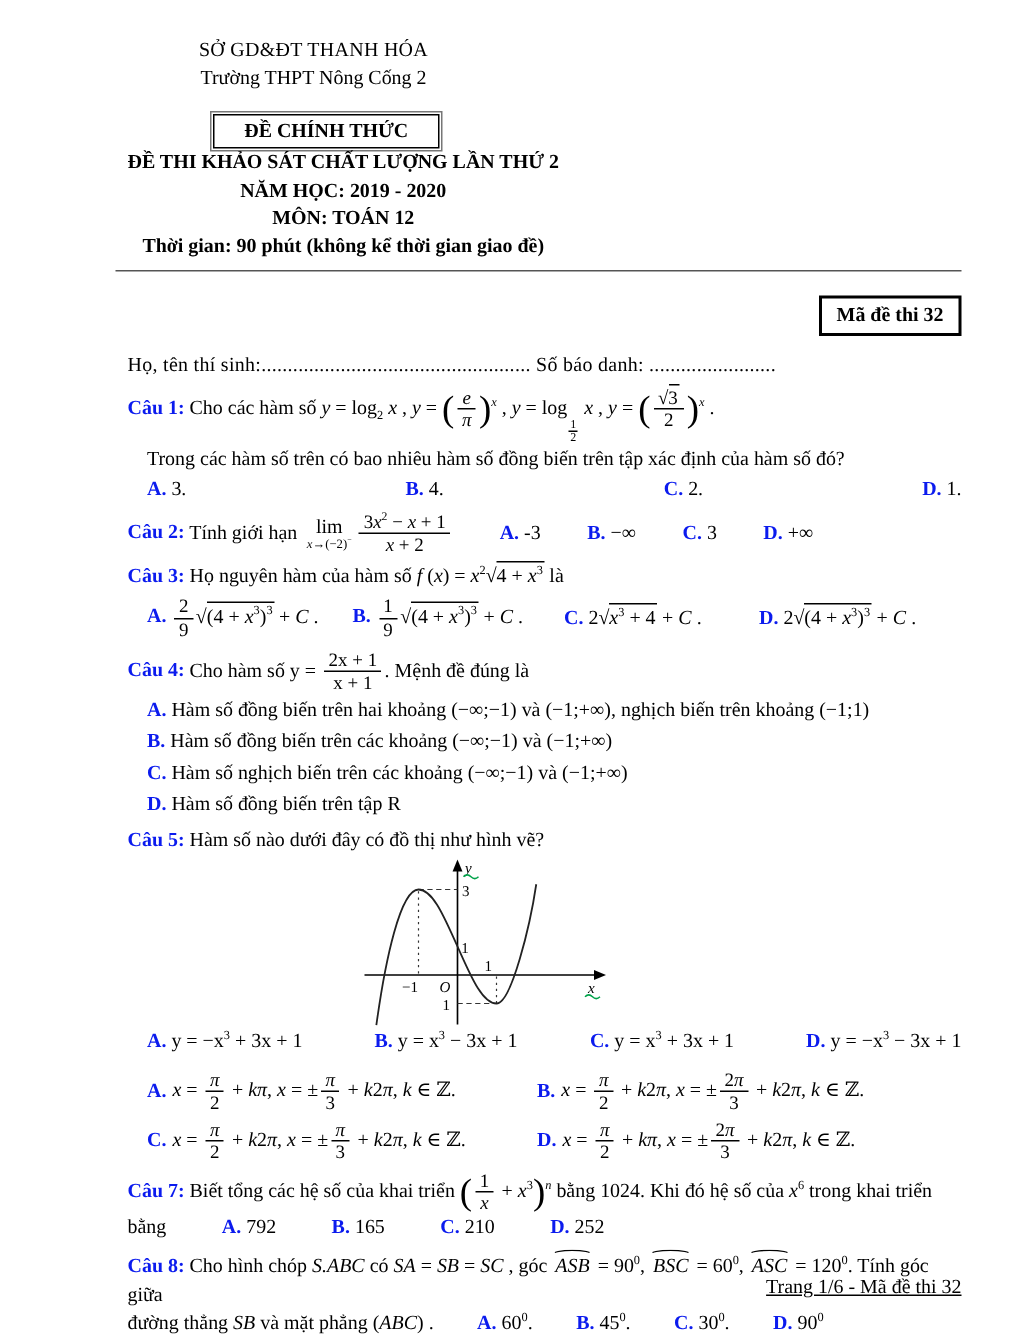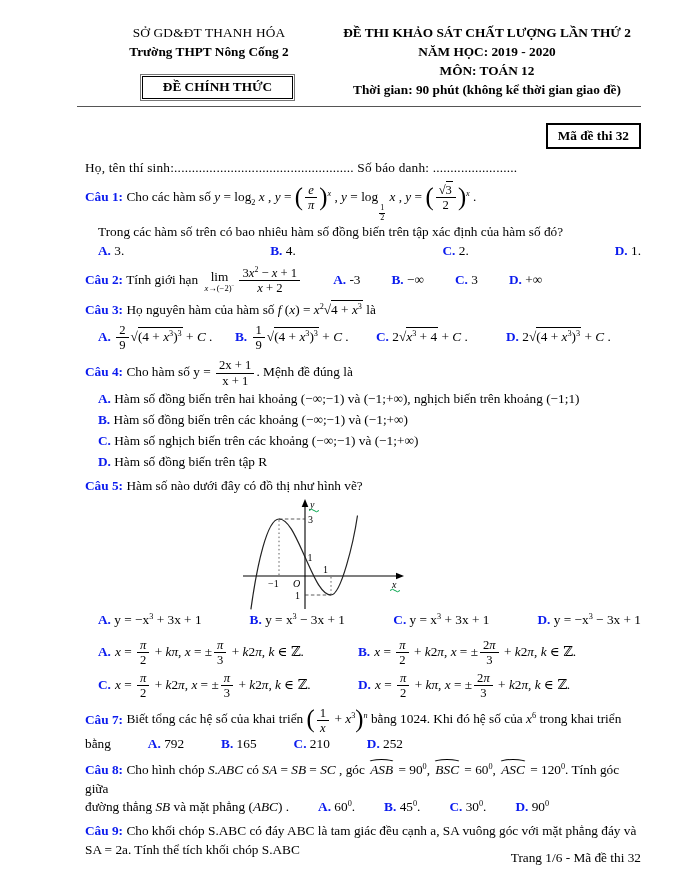--- a/index.html
+++ b/index.html
@@ -6,24 +6,24 @@
   * { box-sizing:border-box; }
   html,body { margin:0; padding:0; background:#fff; }
   body {
     width:685px; height:894px; overflow:hidden;
     font-family:"Liberation Serif","DejaVu Serif",serif;
     font-size:13.3px; color:var(--ink); line-height:1.42;
   }
   .page { width:685px; height:894px; padding:24px 44px 10px 85px; position:relative; }
 
   
-  .hdr { display:flex; align-items:flex-start; }
+  .hdr { display:flex; align-items:flex-start;flex-direction:column; }
   .hdr-left { width:248px; text-align:center; flex-shrink:0; }
   .hdr-left .l1 { letter-spacing:.2px; }
-  .hdr-left .l2 { font-weight:bold; }
+  .hdr-left .l2 { font-weight:normal; }
   .badge { display:inline-block; border:1px solid #000; outline:1px solid #777; outline-offset:1px;
            padding:1px 20px; font-weight:bold; margin-top:14px;margin-left:17px; }
   .hdr-right { flex:1; text-align:center; font-weight:bold; }
   .hdr-rule { border-bottom:1px solid #555; margin:6px 0 0 -8px; }
 
   .code-row { text-align:right; margin-top:16px; }
   .code-box { display:inline-block; border:2px solid #000; font-weight:bold; padding:2px 10px; }
 
   .student-line { margin-top:10px; letter-spacing:.2px; }
 
@@ -73,21 +73,21 @@
   .lim .ls { font-size:8.5px; margin-top:1px; }
   .hat { position:relative; display:inline-block; padding:2px 2px 0; }
   .hat::before { content:''; position:absolute; left:0; right:0; top:0; height:5px;
                  border:1px solid transparent; border-top:1px solid #000;
                  border-radius:100% 100% 0 0; }
 
   
   .figure { margin:2px 0 0 148px; }
   .figure svg { display:block; }
 
-  .footer { position:absolute; right:44px; bottom:26px; }
+  .footer { position:absolute; right:44px; bottom:26px;text-decoration:underline; }
 </style>
 </head>
 <body>
 
 <div class="page">
 
   <div class="hdr">
     <div class="hdr-left">
       <div class="l1">SỞ GD&amp;ĐT THANH HÓA</div>
       <div class="l2">Trường THPT Nông Cống 2</div>

